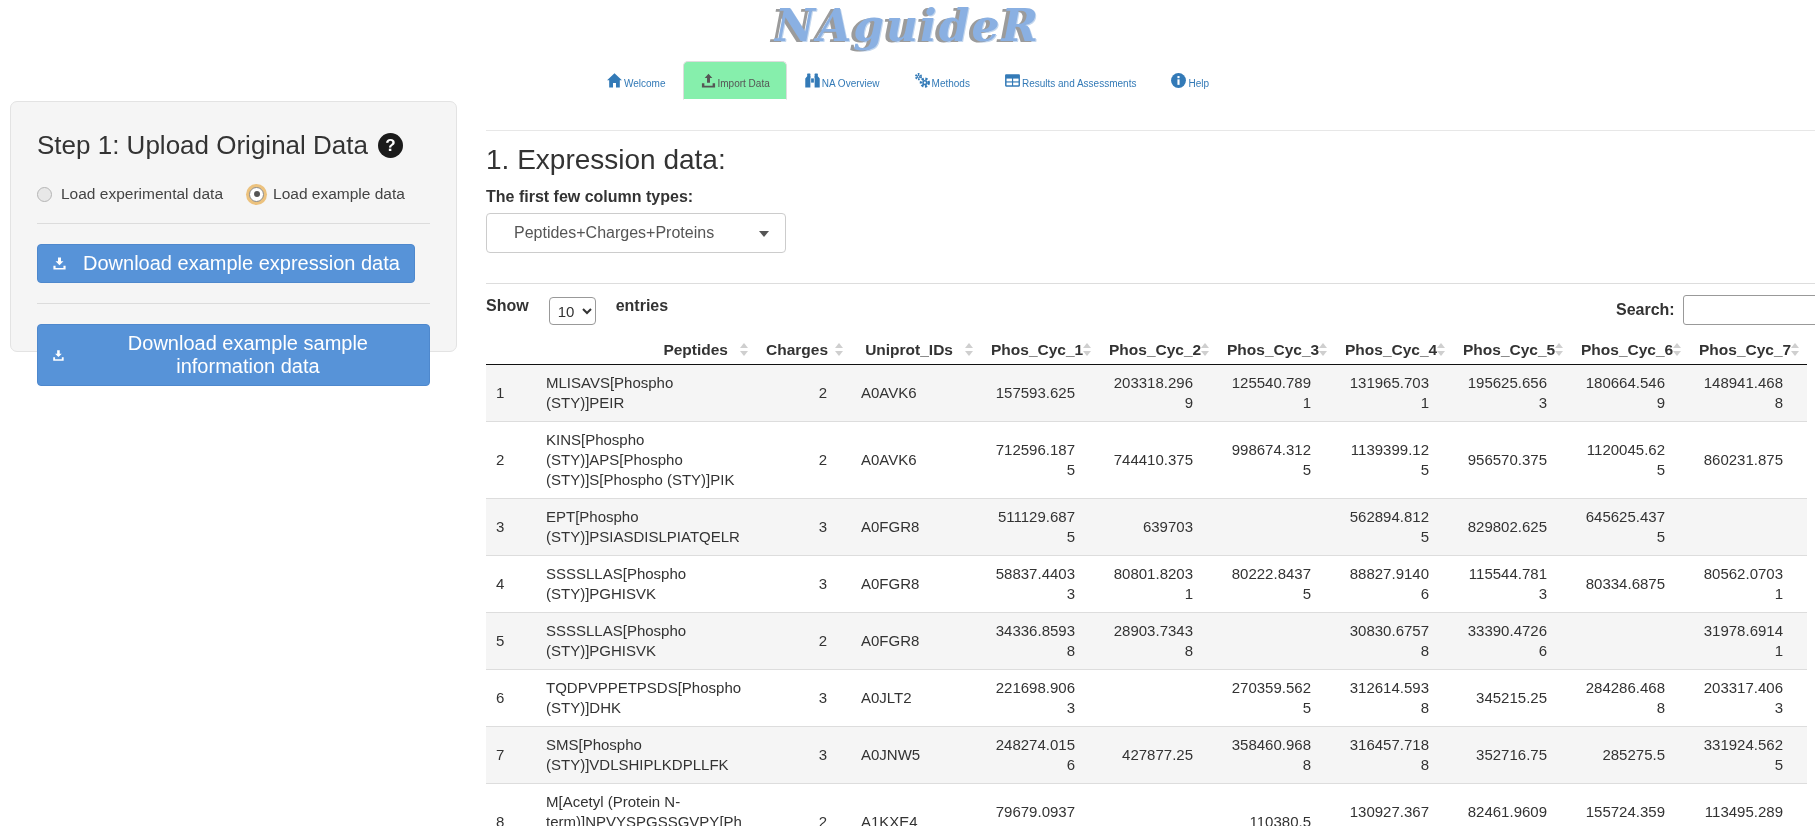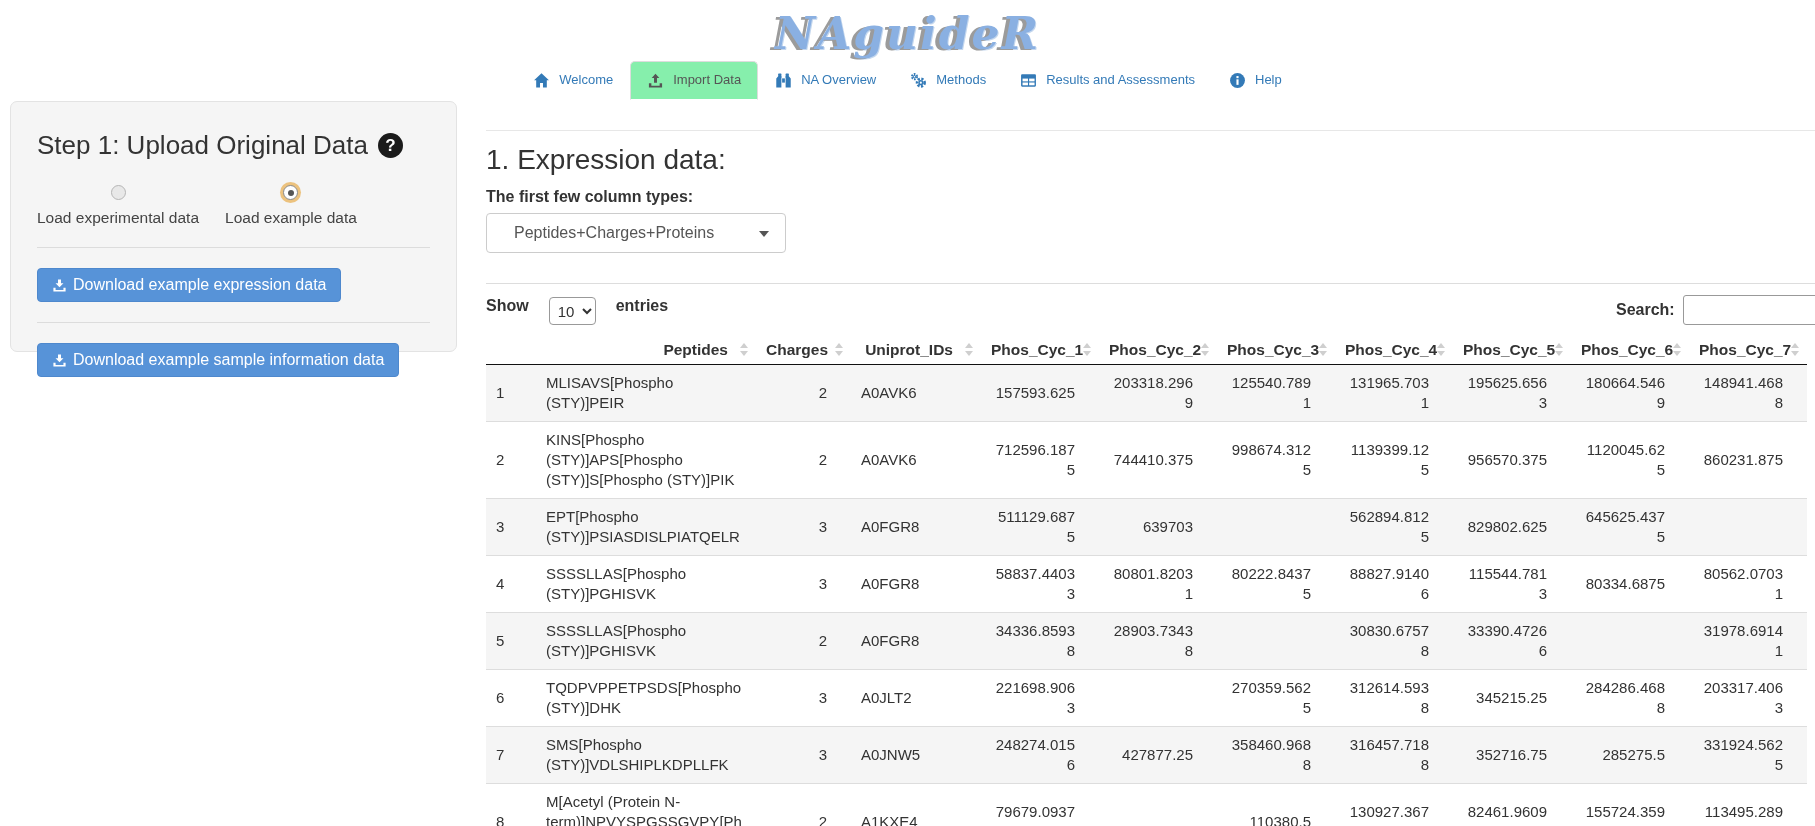--- a/index.html
+++ b/index.html
@@ -1,51 +1,51 @@
 <!DOCTYPE html>
 <html><head>
 <meta charset="utf-8">
 <style>
   * { margin:0; padding:0; box-sizing:border-box; }
   html,body { width:1815px; height:826px; overflow:hidden; background:#fff;
     font-family:"Liberation Sans", sans-serif; color:#333; }
 
   
-  .logo-row { text-align:center; padding-top:8px; height:58px; }
+  .logo-row { text-align:center; height:58px; }
   .logo { font-family:"DejaVu Serif", serif; font-style:italic; font-weight:bold;
     font-size:44px; color:#8ab0e2; letter-spacing:2px;
     text-shadow:-4px 1px 0 #9b9b9b, 1px 1px 0 #c4d7ee; }
 
   .nav-tabs { display:flex; justify-content:center; align-items:flex-end; height:42px; }
-  .tab { display:flex; align-items:flex-start; gap:8px; padding:10px 16px; font-size:13px;
+  .tab { display:flex; align-items:flex-end; gap:0; padding:10px 16px; font-size:10px;
     color:#337ab7; cursor:pointer; border:1px solid transparent; border-radius:5px 5px 0 0;
     background:transparent; white-space:nowrap; }
   .tab.active { color:#555; background:#86efac; border-color:#ddd; border-bottom-color:#fff; }
   .tab .ticon { display:inline-flex; width:18px; height:17px; }
   .tab .ticon svg { width:17px; height:17px; }
 
   
   .sidebar { position:absolute; left:10px; top:101px; width:447px; height:251px;
     background:#f5f5f5; border:1px solid #e3e3e3; border-radius:7px; padding:20px 26px; }
   .sidebar h2 { font-size:26px; font-weight:400; color:#333; margin-top:8px; display:flex;
     align-items:center; gap:10px; white-space:nowrap; }
   .q-badge { display:inline-flex; align-items:center; justify-content:center; width:25px;
     height:25px; border-radius:50%; background:#1b1b1b; color:#fff; font-weight:bold;
     font-size:17px; cursor:pointer; flex:0 0 auto; }
   .radio-row { display:flex; align-items:center; gap:26px; margin-top:24px; font-size:15.5px; color:#444; }
-  .radio-opt { display:flex; align-items:center; gap:9px; cursor:pointer;flex-direction:column; }
+  .radio-opt { display:flex; align-items:center; gap:9px; cursor:pointer; }
   .rdot { width:15px; height:15px; border-radius:50%; background:#e8e8e8;
     border:1px solid #b5b5b5; position:relative; flex:0 0 auto; }
   .radio-opt.selected .rdot { background:#fff; border-color:#8a8a8a;
     box-shadow:0 0 0 3px #ecc27e; border-radius:50%; }
   .radio-opt.selected .rdot::after { content:""; position:absolute; left:3.5px; top:3.5px;
     width:6px; height:6px; border-radius:50%; background:#555; }
   .side-divider { border:none; border-top:1px solid #dcdcdc; margin:20px 0; }
-  .dl-btn { display:inline-flex; align-items:center; gap:6px; background:#5793d8;
-    border:1px solid #4e88cd; color:#fff; font-size:16px; padding:7px 14px;
+  .dl-btn { display:inline-flex; align-items:center; gap:16px; background:#5793d8;
+    border:1px solid #4e88cd; color:#fff; font-size:20px; padding:7px 14px;
     border-radius:4px; cursor:pointer; font-family:"Liberation Sans",sans-serif; }
   .dl-btn svg { width:15px; height:15px; }
 
   
   .main { position:absolute; left:486px; top:113px; width:1329px; height:713px; overflow:hidden; }
   .main-rule { border:none; border-top:1px solid #e7e7e7; margin-top:17px; }
   .section-title { font-size:28px; font-weight:400; color:#333; margin-top:13px; }
   .col-types-label { font-size:16px; font-weight:bold; color:#333; margin:12px 0 7px; }
   .sel-box { width:300px; height:40px; border:1px solid #ccc; border-radius:4px;
     background:#fff; display:flex; align-items:center; padding:0 27px; font-size:16px;

